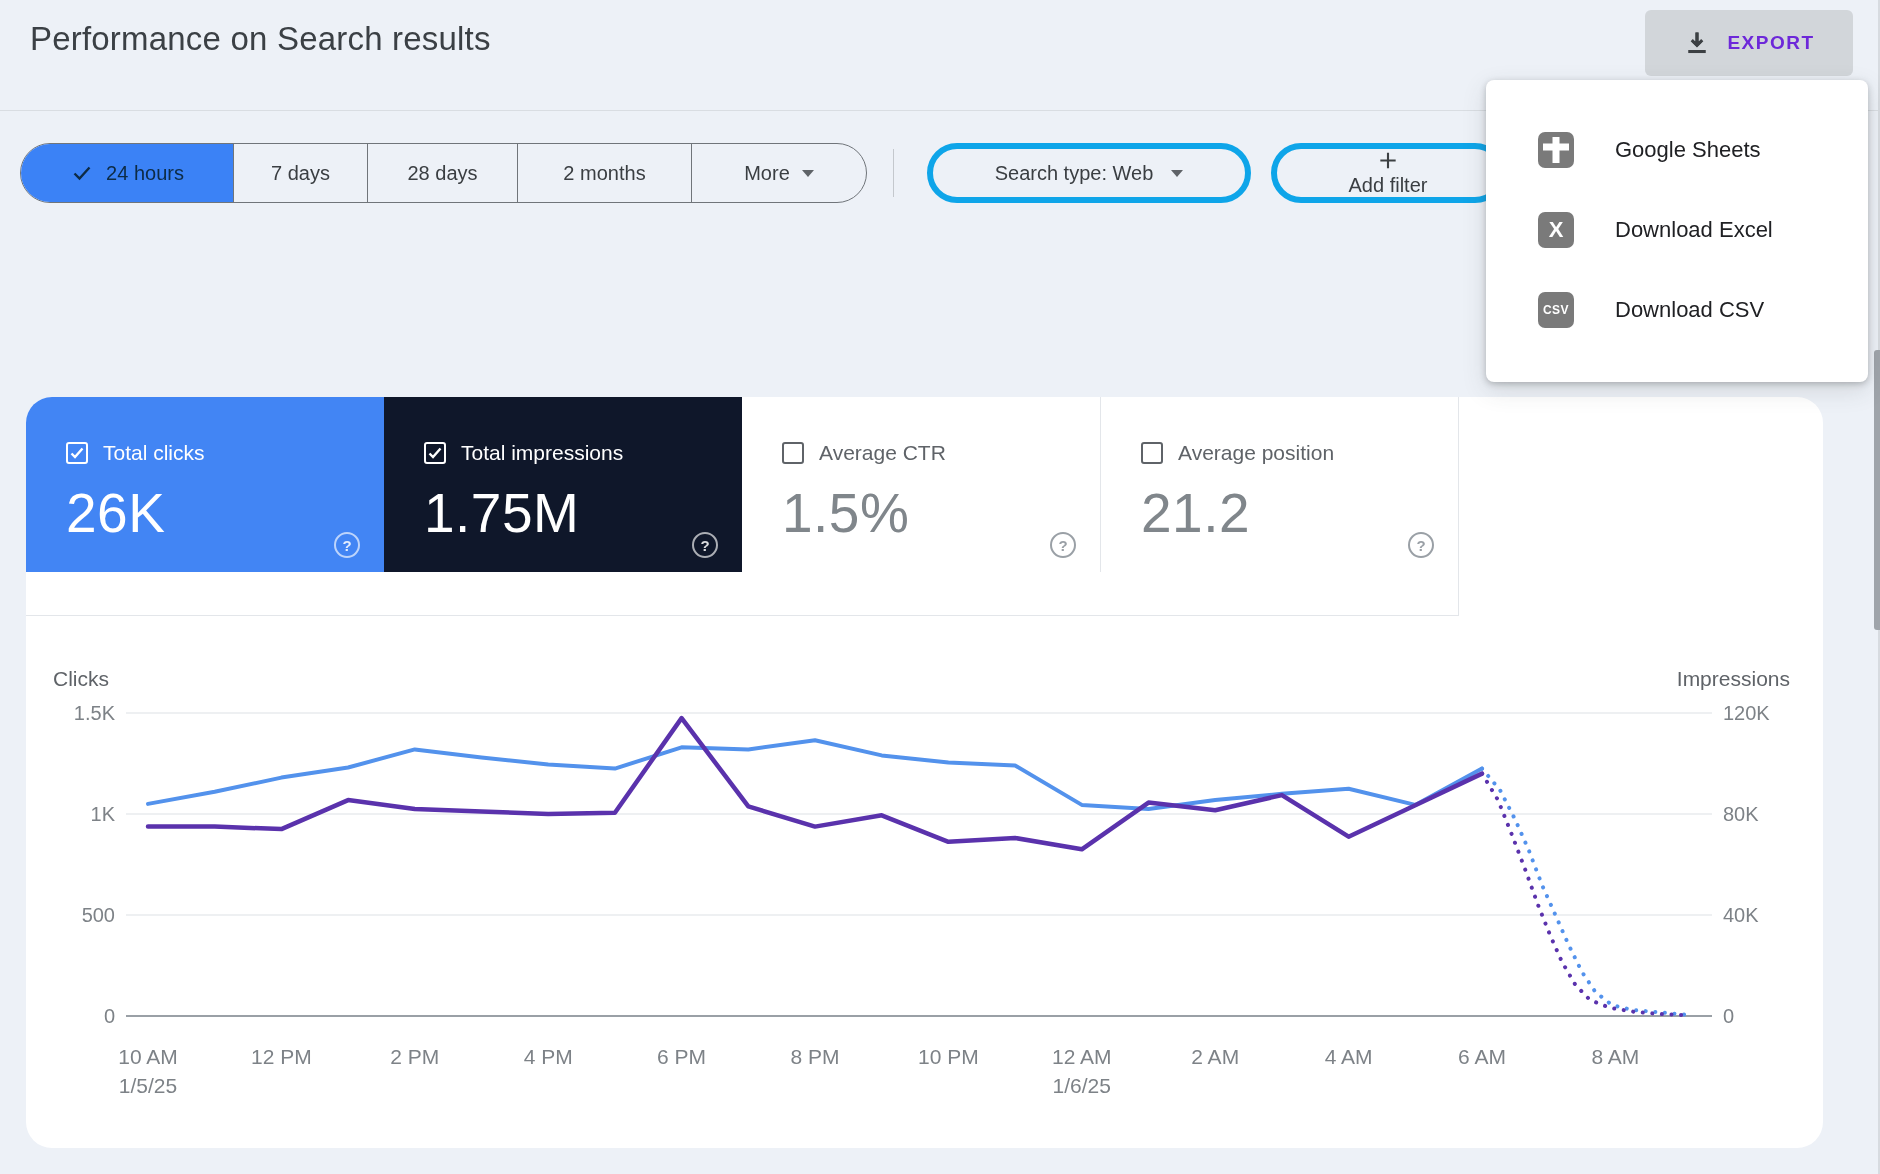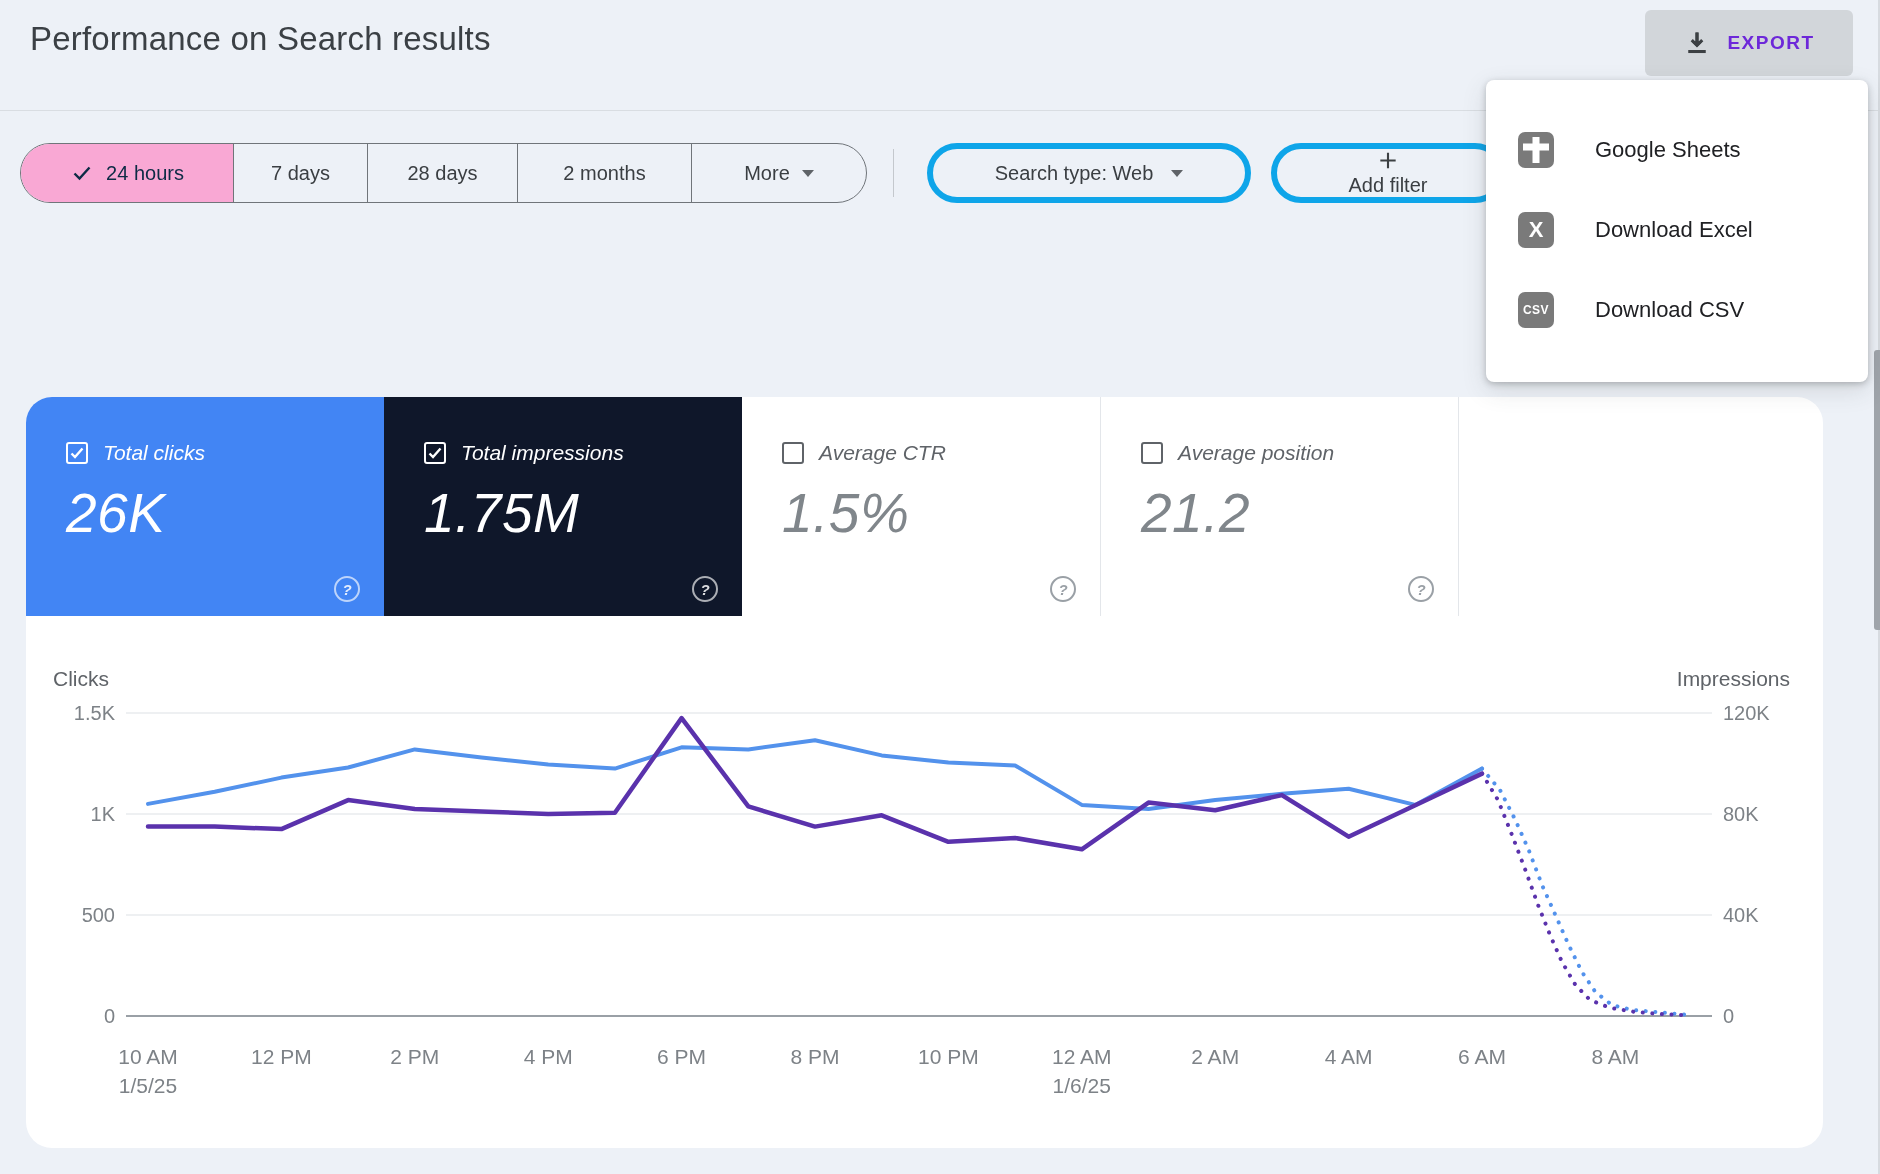--- a/index.html
+++ b/index.html
@@ -12,31 +12,31 @@
 
   
   .export-btn { position:absolute; left:1645px; top:10px; width:208px; height:66px; background:#d2d6da; border:none; border-radius:6px; display:flex; align-items:center; justify-content:center; gap:16px; cursor:pointer; }
   .export-btn span { font-size:19px; font-weight:700; letter-spacing:1.5px; color:#6d28d9; }
 
   
   .chipbar { position:absolute; left:20px; top:143px; height:60px; display:flex; align-items:stretch; }
   .seg-group { display:flex; border:1px solid #70757a; border-radius:30px; overflow:hidden; }
   .seg { display:flex; align-items:center; justify-content:center; gap:12px; font-size:20px; color:#3a3e42; border-left:1px solid #70757a; cursor:pointer; }
   .seg:first-child { border-left:none; }
-  .seg.selected { background:#f9a8d4; color:#0d2b45; font-weight:500; }
+  .seg.selected { background:#3b82f6; color:#0d2b45; font-weight:500; }
   .vsep { width:1px; background:#c4c8cd; margin:6px 33px 6px 26px; }
   .chip { border:6px solid #0ea5e9; border-radius:30px; display:flex; align-items:center; justify-content:center; font-size:20px; color:#3a3e42; cursor:pointer; }
   .chip-search { width:324px; gap:18px; }
   .chip-add { width:234px; margin-left:20px; gap:2px;flex-direction:column; }
   .caret { width:0; height:0; border-left:6px solid transparent; border-right:6px solid transparent; border-top:7px solid #5f6368; }
 
   
   .panel { position:absolute; left:26px; top:397px; width:1797px; height:751px; background:#ffffff; border-radius:26px; overflow:hidden; }
   .cards { display:flex; width:1433px; height:219px; border-bottom:1px solid #e3e6ea; border-right:1px solid #e3e6ea; }
-  .card { width:358px; height:219px; padding:44px 0 0 40px; position:relative; cursor:pointer;font-style:italic; }
+  .card { width:358px; height:175px; padding:44px 0 0 40px; position:relative; cursor:pointer; }
   .card.c-blue { background:#4285f4; }
   .card.c-purple { background:#0f172a; }
   .card.c-plain { background:#ffffff; }
   .card.c-plain + .card.c-plain { border-left:1px solid #e3e6ea; }
   .label-row { display:flex; align-items:center; gap:15px; }
   .cbx { width:22px; height:22px; border-radius:3px; border:2px solid #ffffff; display:flex; align-items:center; justify-content:center; flex:0 0 auto; cursor:pointer; }
   .card.c-plain .cbx { border-color:#5f6368; }
   .card-label { font-size:21px; }
   .card.c-blue .card-label, .card.c-purple .card-label { color:#ffffff; }
   .card.c-plain .card-label { color:#5f6368; }
@@ -45,21 +45,21 @@
   .card.c-plain .card-value { color:#80868b; }
   .help { position:absolute; right:24px; bottom:14px; width:26px; height:26px; border-radius:50%; border:2px solid; display:flex; align-items:center; justify-content:center; font-size:15px; font-weight:700; cursor:pointer; }
   .card.c-blue .help, .card.c-purple .help { border-color:rgba(255,255,255,.65); color:rgba(255,255,255,.85); }
   .card.c-plain .help { border-color:#9aa0a6; color:#9aa0a6; }
 
   .chart-wrap { position:absolute; left:0; top:219px; width:1797px; height:532px; }
 
   
   .export-menu { position:absolute; left:1486px; top:80px; width:382px; height:302px; background:#ffffff; border-radius:8px; padding-top:30px; z-index:20;
                  box-shadow:0 2px 6px rgba(60,64,67,.3), 0 8px 24px rgba(60,64,67,.15); }
-  .menu-item { height:80px; display:flex; align-items:center; padding-left:32px; gap:41px; cursor:pointer; }
+  .menu-item { height:80px; display:flex; align-items:center; padding-left:52px; gap:41px; cursor:pointer; }
   .menu-icon { width:36px; height:36px; border-radius:7px; background:#7a7a7a; color:#ffffff; display:flex; align-items:center; justify-content:center; flex:0 0 auto; font-weight:700; }
   .menu-icon.excel { font-size:22px; }
   .menu-icon.csv { font-size:12px; letter-spacing:0.5px; }
   .menu-label { font-size:22px; color:#202124; }
 
   
   .scroll-track { position:absolute; right:0; top:0; width:2px; height:1174px; background:#d7dbe0; }
   .scroll-thumb { position:absolute; right:0; top:350px; width:6px; height:280px; background:#9fa4aa; border-radius:3px 0 0 3px; cursor:pointer; }
 
   svg text { font-family:"Liberation Sans", sans-serif; }

